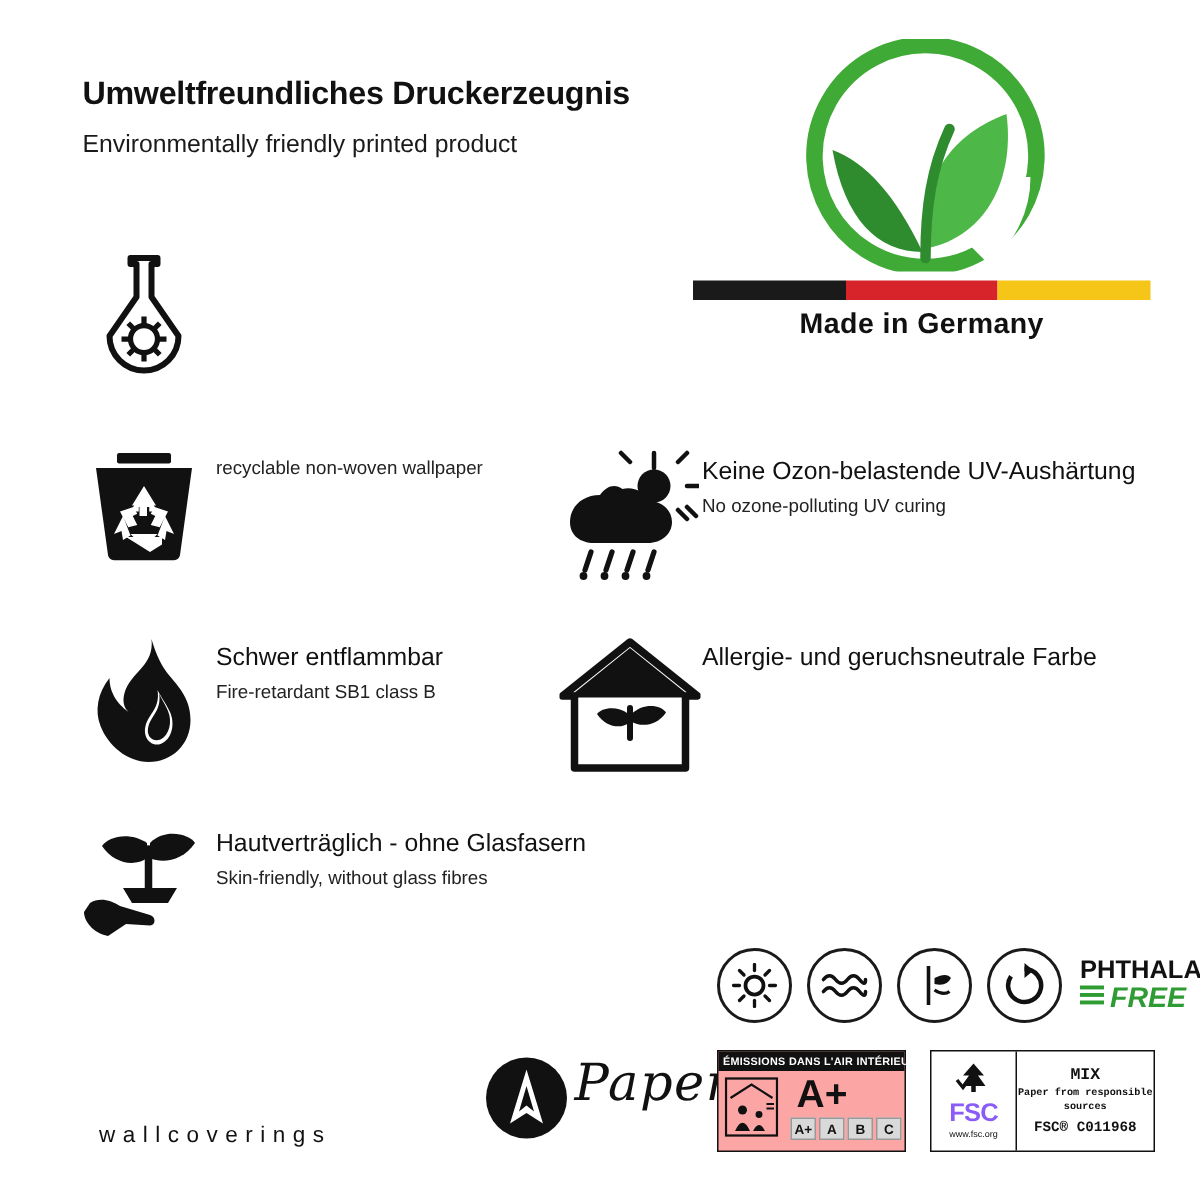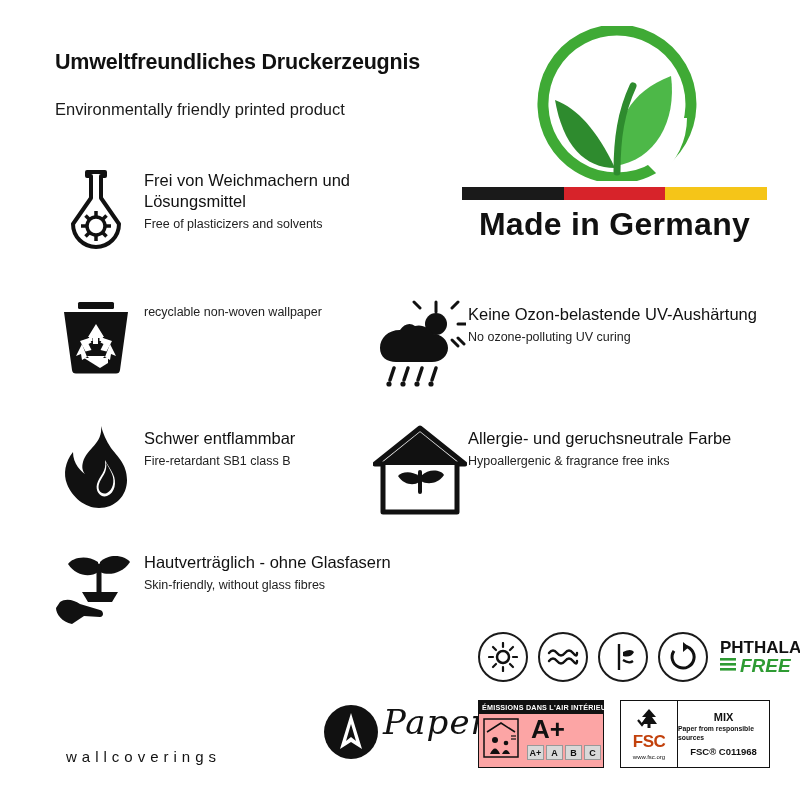--- a/index.html
+++ b/index.html
@@ -33,21 +33,21 @@
     font-size: 21.5px;
     font-weight: bold;
     letter-spacing: -0.2px;
     color: #111;
     line-height: 1.2;
   }
   .header-en {
     font-size: 16.5px;
     font-weight: normal;
     color: #1a1a1a;
-    margin-top: 24px;
+    margin-top: 11px;
     line-height: 1.2;
   }
 
   
   .germany {
     position: absolute;
     left: 462px;
     top: 26px;
     width: 305px;
     height: 215px;
@@ -65,21 +65,21 @@
     height: 13px;
     display: flex;
   }
   .flag span { flex: 1 1 0; height: 100%; display:block; }
   .germany-label {
     position: absolute;
     left: 0;
     top: 180px;
     width: 305px;
     text-align: center;
-    font-size: 32px;
+    font-size: 19px;
     font-weight: bold;
     letter-spacing: 0.3px;
     color: #111;
   }
 
   
   .feature {
     position: absolute;
     display: flex;
     align-items: flex-start;
@@ -254,34 +254,36 @@
     display: flex;
     flex-direction: column;
     align-items: center;
     justify-content: center;
     border-right: 1px solid #111;
   }
   .fsc-mark {
     font-size: 17px;
     font-weight: bold;
     letter-spacing: -0.5px;
-    color: #c2410c;
+    color: #8b5cf6;
     margin-top: 2px;
   }
   .fsc-url {
     font-size: 6px;
     color: #111;
     margin-top: 2px;
   }
   .fsc-right {
     flex: 1;
     display: flex;
     flex-direction: column;
     align-items: center;
     justify-content: center;
+    text-align: center;
+    font-family: Liberation Mono, monospace;
   }
   .fsc-mix { font-size: 11px; font-weight: bold; color:#111; }
   .fsc-desc { font-size: 6.8px; font-weight: bold; color:#111; line-height: 1.25; margin-top: 2px;}
   .fsc-code { font-size: 9.5px; font-weight: bold; color:#111; margin-top: 4px; }
 </style>
 </head>
 <body>
 
 <div class="page">
 
@@ -318,24 +320,20 @@
           <line x1="37" y1="69" x2="37" y2="75"></line>
           <line x1="22" y1="60" x2="28" y2="60"></line>
           <line x1="46" y1="60" x2="52" y2="60"></line>
           <line x1="26.5" y1="49.5" x2="30.5" y2="53.5"></line>
           <line x1="43.5" y1="66.5" x2="47.5" y2="70.5"></line>
           <line x1="26.5" y1="70.5" x2="30.5" y2="66.5"></line>
           <line x1="43.5" y1="53.5" x2="47.5" y2="49.5"></line>
         </g>
       </svg>
     </div>
-    <div class="ftext">
-      <div class="f-de">Frei von Weichmachern und Lösungsmittel</div>
-      <div class="f-en">Free of plasticizers and solvents</div>
-    </div>
   </div>
 
   <div class="feature feat-2">
     <div class="ficon">
       <svg width="80" height="80" viewBox="0 0 80 80">
         <rect x="22" y="6" width="36" height="7" rx="1.5" fill="#111"></rect>
         <path d="M8 16 h64 l-8 58 a4 4 0 0 1 -4 3.5 h-40 a4 4 0 0 1 -4 -3.5 z" fill="#111"></path>
         <g fill="#ffffff">
           <path d="M40 28 l8 13 h-6 v7 h-5 v-7 h-5 z"></path>
           <path d="M26 48 l5 13 -5 3 -1 -6 -5 2 z"></path>
@@ -426,21 +424,20 @@
       <svg width="94" height="92" viewBox="0 0 94 92">
         <path d="M47 4 L92 40 L84 40 L84 88 L10 88 L10 40 L2 40 Z" fill="none" stroke="#111" stroke-width="5" stroke-linejoin="round"></path>
         <path d="M47 8 L88 41 L6 41 Z" fill="#111"></path>
         <path d="M47 68 C47 58 47 52 47 48" stroke="#111" stroke-width="4" fill="none" stroke-linecap="round"></path>
         <path d="M46 52 C38 46 28 48 25 52 C31 61 41 62 46 58 Z" fill="#111"></path>
         <path d="M48 52 C56 44 68 46 71 51 C65 60 54 61 48 57 Z" fill="#111"></path>
       </svg>
     </div>
     <div class="ftext">
       <div class="f-de">Allergie- und geruchsneutrale Farbe</div>
-      <div class="f-en">Hypoallergenic &amp; fragrance free inks</div>
     </div>
   </div>
 
   <div class="badge-strip">
     <div class="circ-badge">
       <svg width="30" height="30" viewBox="0 0 30 30">
         <circle cx="15" cy="15" r="6" fill="none" stroke="#111" stroke-width="2.5"></circle>
         <g stroke="#111" stroke-width="2.2" stroke-linecap="round">
           <line x1="15" y1="1" x2="15" y2="5"></line>
           <line x1="15" y1="25" x2="15" y2="29"></line>

